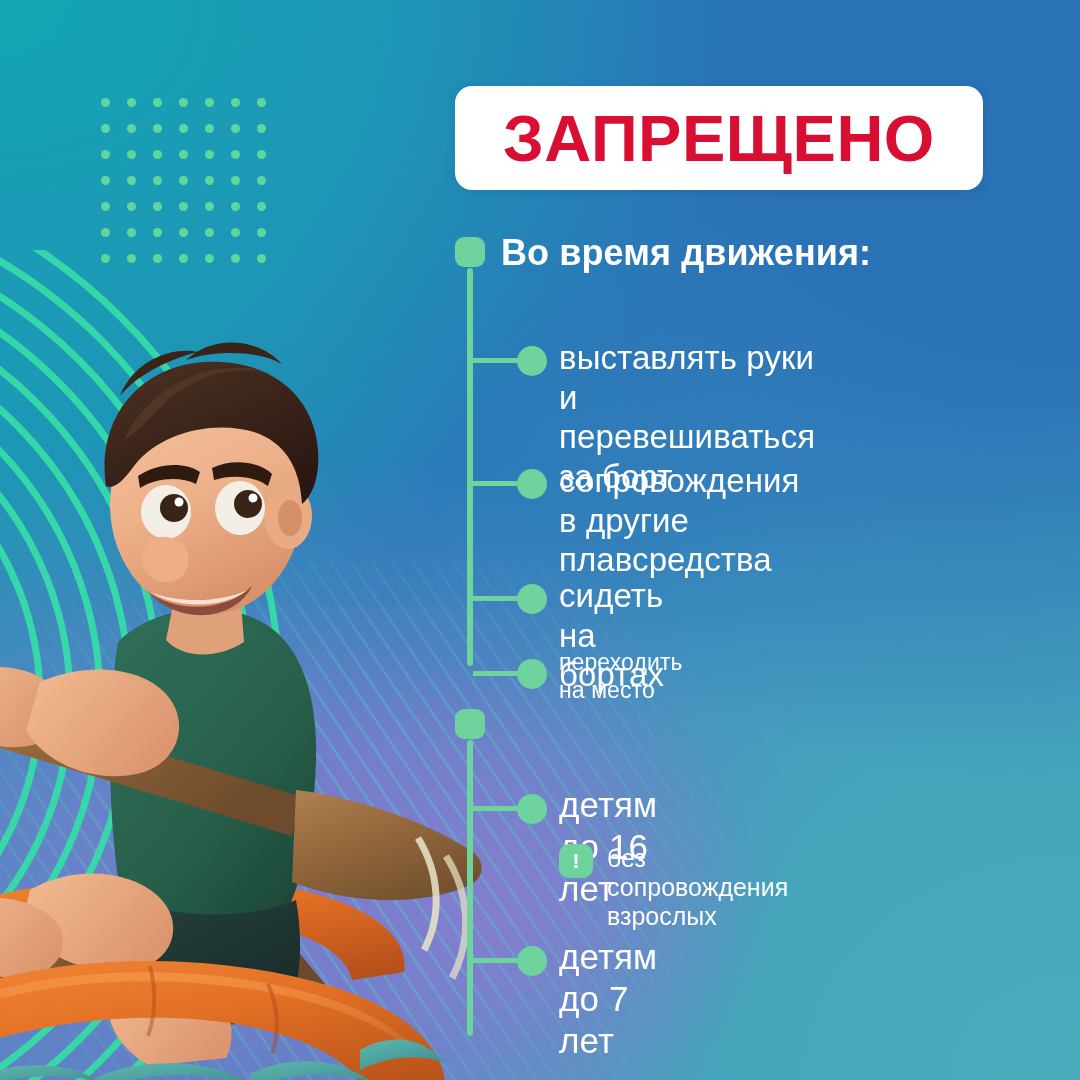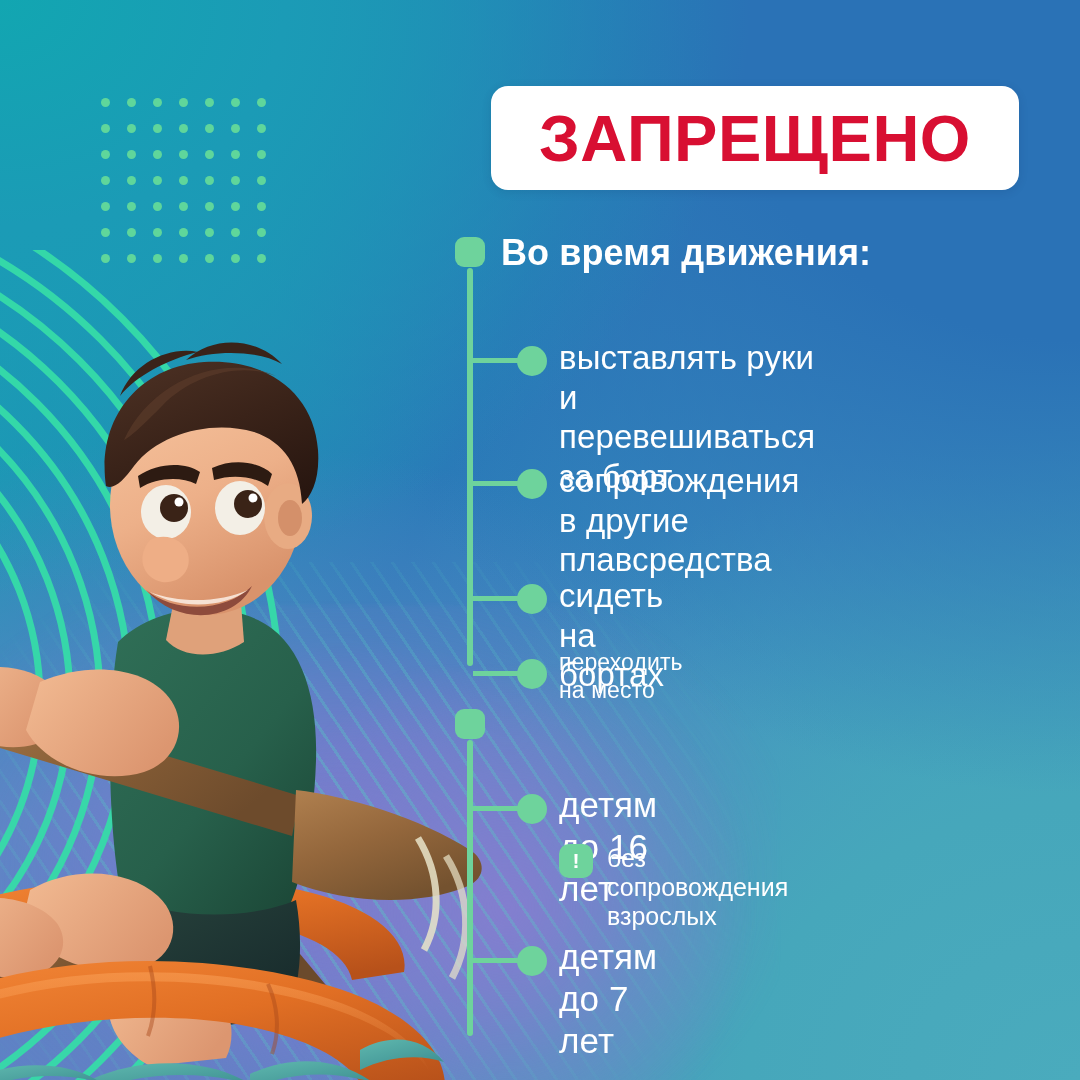--- a/index.html
+++ b/index.html
@@ -113,21 +113,20 @@
     left: 0;
     top: 86px;
     width: 528px;
     height: 104px;
     background: #ffffff;
     border-radius: 17px;
     display: flex;
     align-items: center;
     justify-content: center;
     box-shadow: 0 2px 10px rgba(10,40,80,0.13);
-    margin-left: 36px;
   }
   .title-badge .title-text {
     color: #d80f32;
     font-size: 65px;
     font-weight: bold;
     letter-spacing: 0.5px;
     line-height: 1;
     white-space: nowrap;
   }
 

